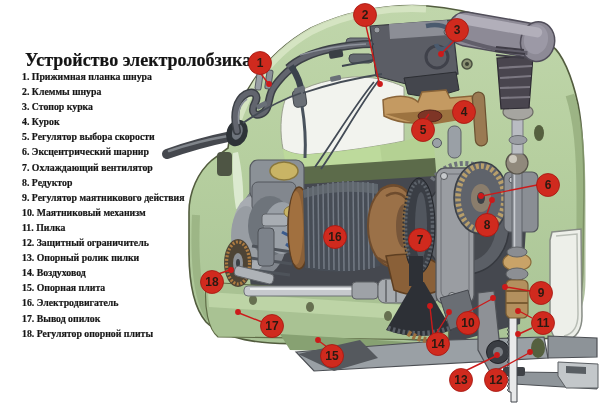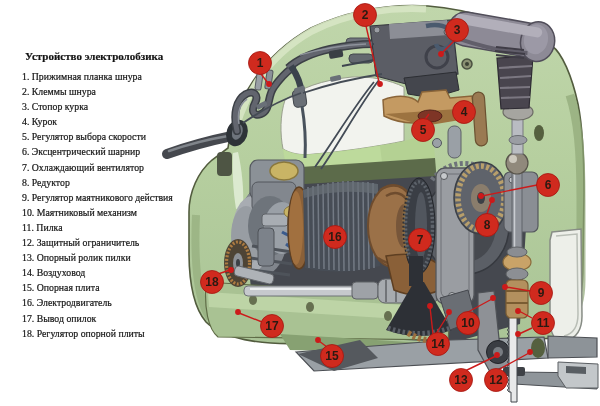--- a/index.html
+++ b/index.html
@@ -1,18 +1,18 @@
 <!DOCTYPE html>
 <html><head>
 <meta charset="utf-8">
 <style>
 html,body{margin:0;padding:0;}
 body{width:600px;height:406px;background:#ffffff;overflow:hidden;position:relative;font-family:"Liberation Serif",serif;}
-#title{position:absolute;left:25px;top:50px;font-size:11px;font-weight:bold;color:#141414;white-space:nowrap;-webkit-text-stroke:0.2px #141414;}
-#list{position:absolute;left:22px;top:69px;font-size:9.8px;color:#161616;line-height:15.1px;white-space:nowrap;-webkit-text-stroke:0.2px #161616;}
+#title{position:absolute;left:25px;top:50px;font-size:18px;font-weight:bold;color:#141414;white-space:nowrap;-webkit-text-stroke:0.2px #141414;}
+#list{position:absolute;left:22px;top:69px;font-size:9.8px;color:#161616;line-height:15.1px;white-space:nowrap;font-weight:bold;-webkit-text-stroke:0.2px #161616;}
 svg{position:absolute;left:0;top:0;}
 </style>
 </head>
 <body>
 <div id="title">Устройство электролобзика</div>
 <div id="list">1.&nbsp;Прижимная планка шнура<br>
 2.&nbsp;Клеммы шнура<br>
 3.&nbsp;Стопор курка<br>
 4.&nbsp;Курок<br>
 5.&nbsp;Регулятор выбора скорости<br>

